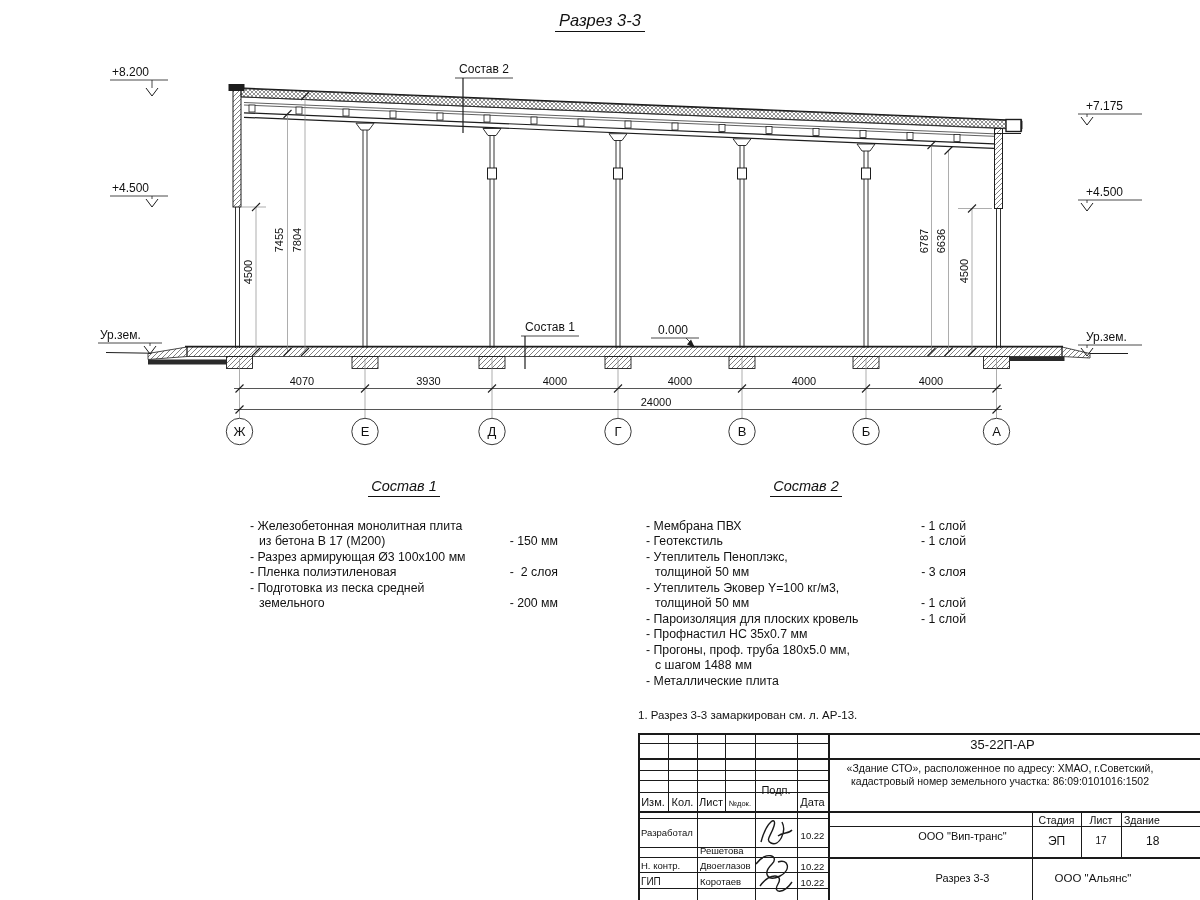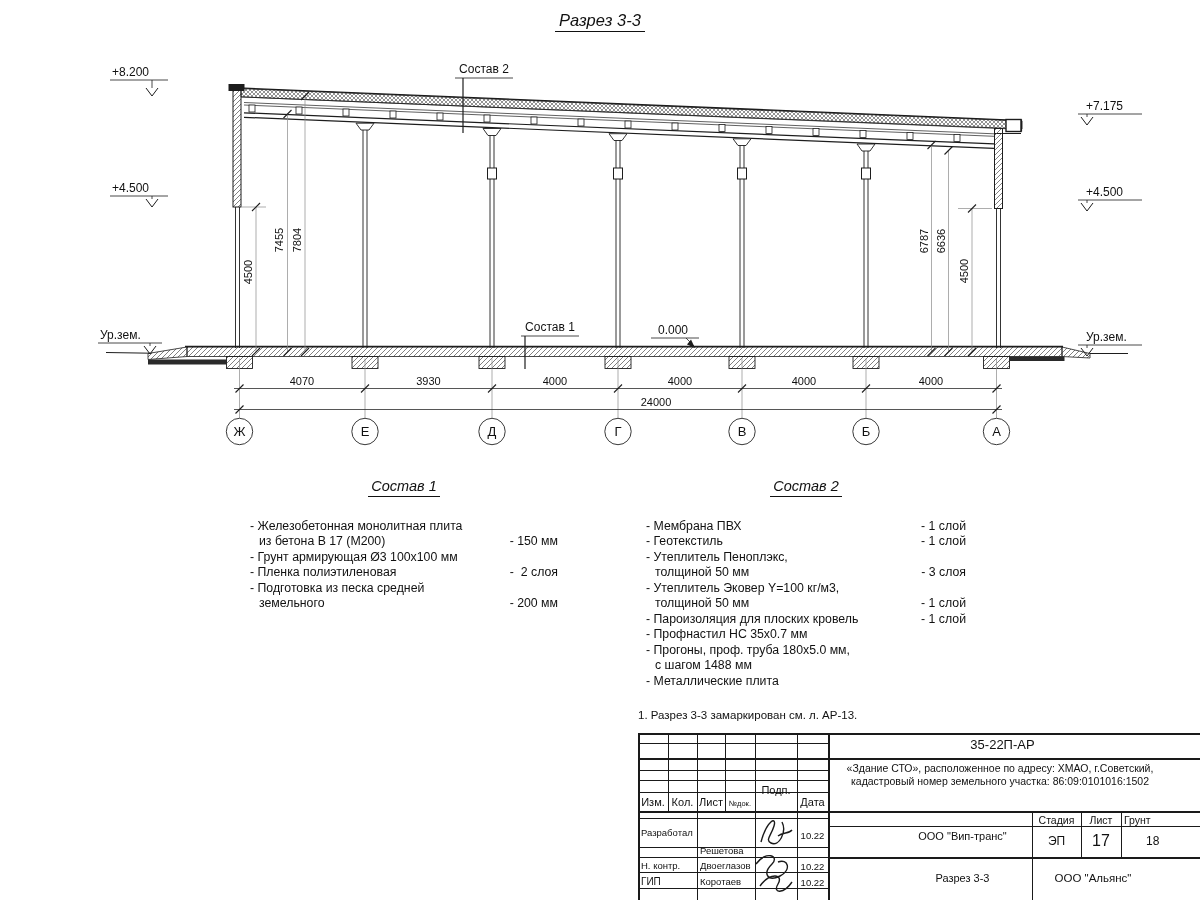--- a/index.html
+++ b/index.html
@@ -277,21 +277,21 @@
   <div class="sostav-head"><span>Состав 1</span></div>
   <div class="item">
     <div class="itext">
         <div>- Железобетонная  монолитная плита</div>
         <div class="l2">из бетона В 17 (М200)</div>
       </div>
     <div class="ival">- 150 мм</div>
   </div>
   <div class="item">
     <div class="itext">
-        <div>- Грунт армирующая Ø3 100х100 мм</div>
+        <div>- Разрез армирующая Ø3 100х100 мм</div>
       </div>
   </div>
   <div class="item">
     <div class="itext">
         <div>- Пленка полиэтиленовая</div>
       </div>
     <div class="ival">-  2 слоя</div>
   </div>
   <div class="item">
     <div class="itext">
@@ -407,19 +407,19 @@
   <svg class="abs" style="left:112px;top:115px" width="50" height="50" viewBox="0 0 50 50">
     <path d="M6,16 C16,2 30,8 22,16 C12,26 18,34 30,28 C42,22 38,10 28,14 M10,38 C20,24 34,26 28,36 C22,46 34,46 42,34" fill="none" stroke="#1a1a1a" stroke-width="1.4"></path>
   </svg>
 
   <div class="tl-text cen" style="left:190px;top:6px;width:404px;padding-right:55px;font-size:13px;box-sizing:border-box">35-22П-АР</div>
   <div class="tl-text cen" style="left:190px;top:29px;width:404px;padding-right:60px;font-size:10.5px;box-sizing:border-box">«Здание СТО», расположенное по адресу: ХМАО, г.Советский,</div>
   <div class="tl-text cen" style="left:190px;top:42px;width:404px;padding-right:60px;font-size:10.5px;box-sizing:border-box">кадастровый номер земельного участка: 86:09:0101016:1502</div>
   <div class="tl-text cen" style="left:190px;top:97px;width:204px;padding-left:65px;font-size:11px;box-sizing:border-box">ООО "Вип-транс"</div>
   <div class="tl-text cen" style="left:394px;top:81px;width:49px;font-size:10.5px">Стадия</div>
   <div class="tl-text cen" style="left:443px;top:81px;width:40px;font-size:10.5px">Лист</div>
-  <div class="tl-text" style="left:486px;top:81px;font-size:10.5px">Грунт</div>
+  <div class="tl-text" style="left:486px;top:81px;font-size:10.5px">Здание</div>
   <div class="tl-text cen" style="left:394px;top:102px;width:49px;font-size:12px">ЭП</div>
-  <div class="tl-text cen" style="left:443px;top:102px;width:40px;font-size:16px">17</div>
+  <div class="tl-text cen" style="left:443px;top:102px;width:40px;font-size:10px">17</div>
   <div class="tl-text" style="left:508px;top:102px;font-size:12px">18</div>
   <div class="tl-text cen" style="left:190px;top:139px;width:204px;padding-left:65px;font-size:11px;box-sizing:border-box">Разрез 3-3</div>
   <div class="tl-text cen" style="left:394px;top:139px;width:200px;padding-right:78px;font-size:11.5px;box-sizing:border-box">ООО "Альянс"</div>
 </div>
 
 </body></html>

